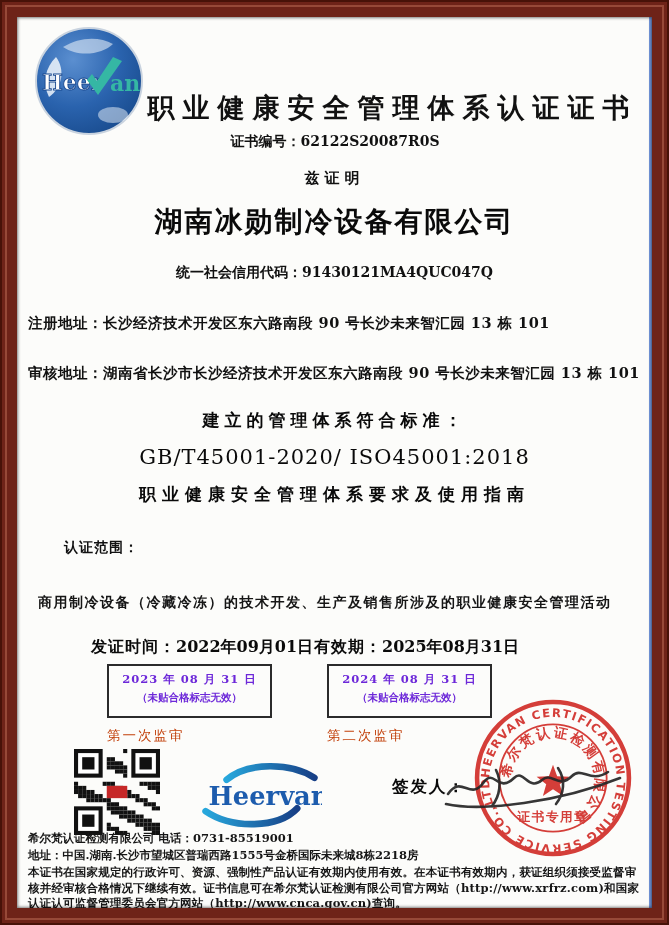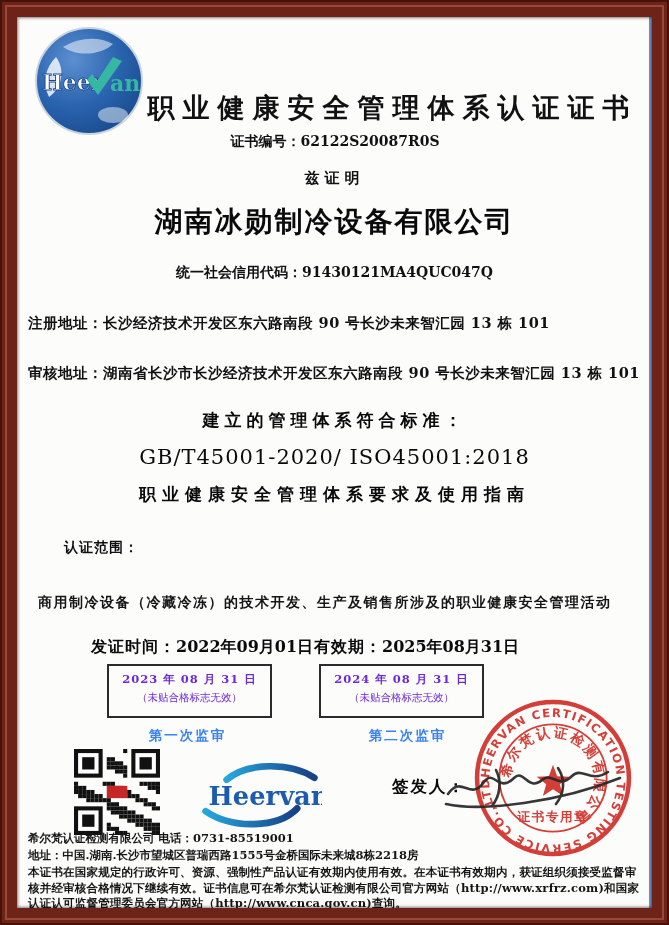--- a/index.html
+++ b/index.html
@@ -19,24 +19,24 @@
   .addr2{top:364px;}
   .std-head{left:0;top:409px;width:669px;text-align:center;font-size:17px;font-weight:bold;letter-spacing:5px;color:#0a0a0a;}
   .std-code{left:0;top:445px;width:669px;text-align:center;font-size:21px;font-weight:500;letter-spacing:1px;color:#0a0a0a;}
   .std-name{left:0;top:483px;width:669px;text-align:center;font-size:17px;font-weight:bold;letter-spacing:6px;color:#0a0a0a;}
   .scope-label{left:28px;top:539px;font-size:14px;font-weight:bold;letter-spacing:1px;color:#111;margin-left:36px;}
   .scope-text{left:38px;top:594px;width:605px;font-size:14px;font-weight:bold;letter-spacing:1.5px;color:#161616;}
   .date-item{top:637px;font-size:16px;font-weight:bold;color:#0a0a0a;margin-left:29px;}
   .date-item .lbl{letter-spacing:1px;}
   .d1{left:62px;} .d2{left:285px;}
   .surv-box{top:664px;width:161px;height:50px;border:2px solid #2b2b2b;text-align:center;color:#6d28d9;}
-  .sb1{left:107px;} .sb2{left:319px;}
+  .sb1{left:107px;} .sb2{left:327px;}
   .surv-date{margin-top:6px;font-size:11.5px;font-weight:bold;letter-spacing:1px;}
-  .surv-note{margin-top:4px;font-size:10.5px;font-weight:normal;}
-  .surv-cap{top:727px;width:161px;text-align:center;font-size:13.5px;font-weight:bold;letter-spacing:2px;color:#3b82f6;}
+  .surv-note{margin-top:4px;font-size:10.5px;font-weight:bold;}
+  .surv-cap{top:727px;width:161px;font-size:13.5px;font-weight:normal;letter-spacing:2px;color:#c2410c;}
   .sc1{left:107px;} .sc2{left:327px;}
   .qr{left:74px;top:749px;width:86px;height:86px;}
   .hlogo{left:198px;top:756px;width:124px;height:78px;}
   .issuer{left:392px;top:776px;font-size:16.5px;font-weight:bold;letter-spacing:2px;color:#0a0a0a;z-index:22;}
   .stamp{left:472px;top:697px;width:162px;height:162px;opacity:.93;z-index:20;}
   .sig{left:440px;top:748px;width:192px;height:74px;z-index:25;}
   .foot{left:28px;font-size:11.5px;font-weight:bold;color:#161616;width:616px;line-height:15px;}
   .f1{top:831px;} .f2{top:848px;}
   .f3{top:865px;line-height:15.5px;letter-spacing:.2px;}
 </style>

